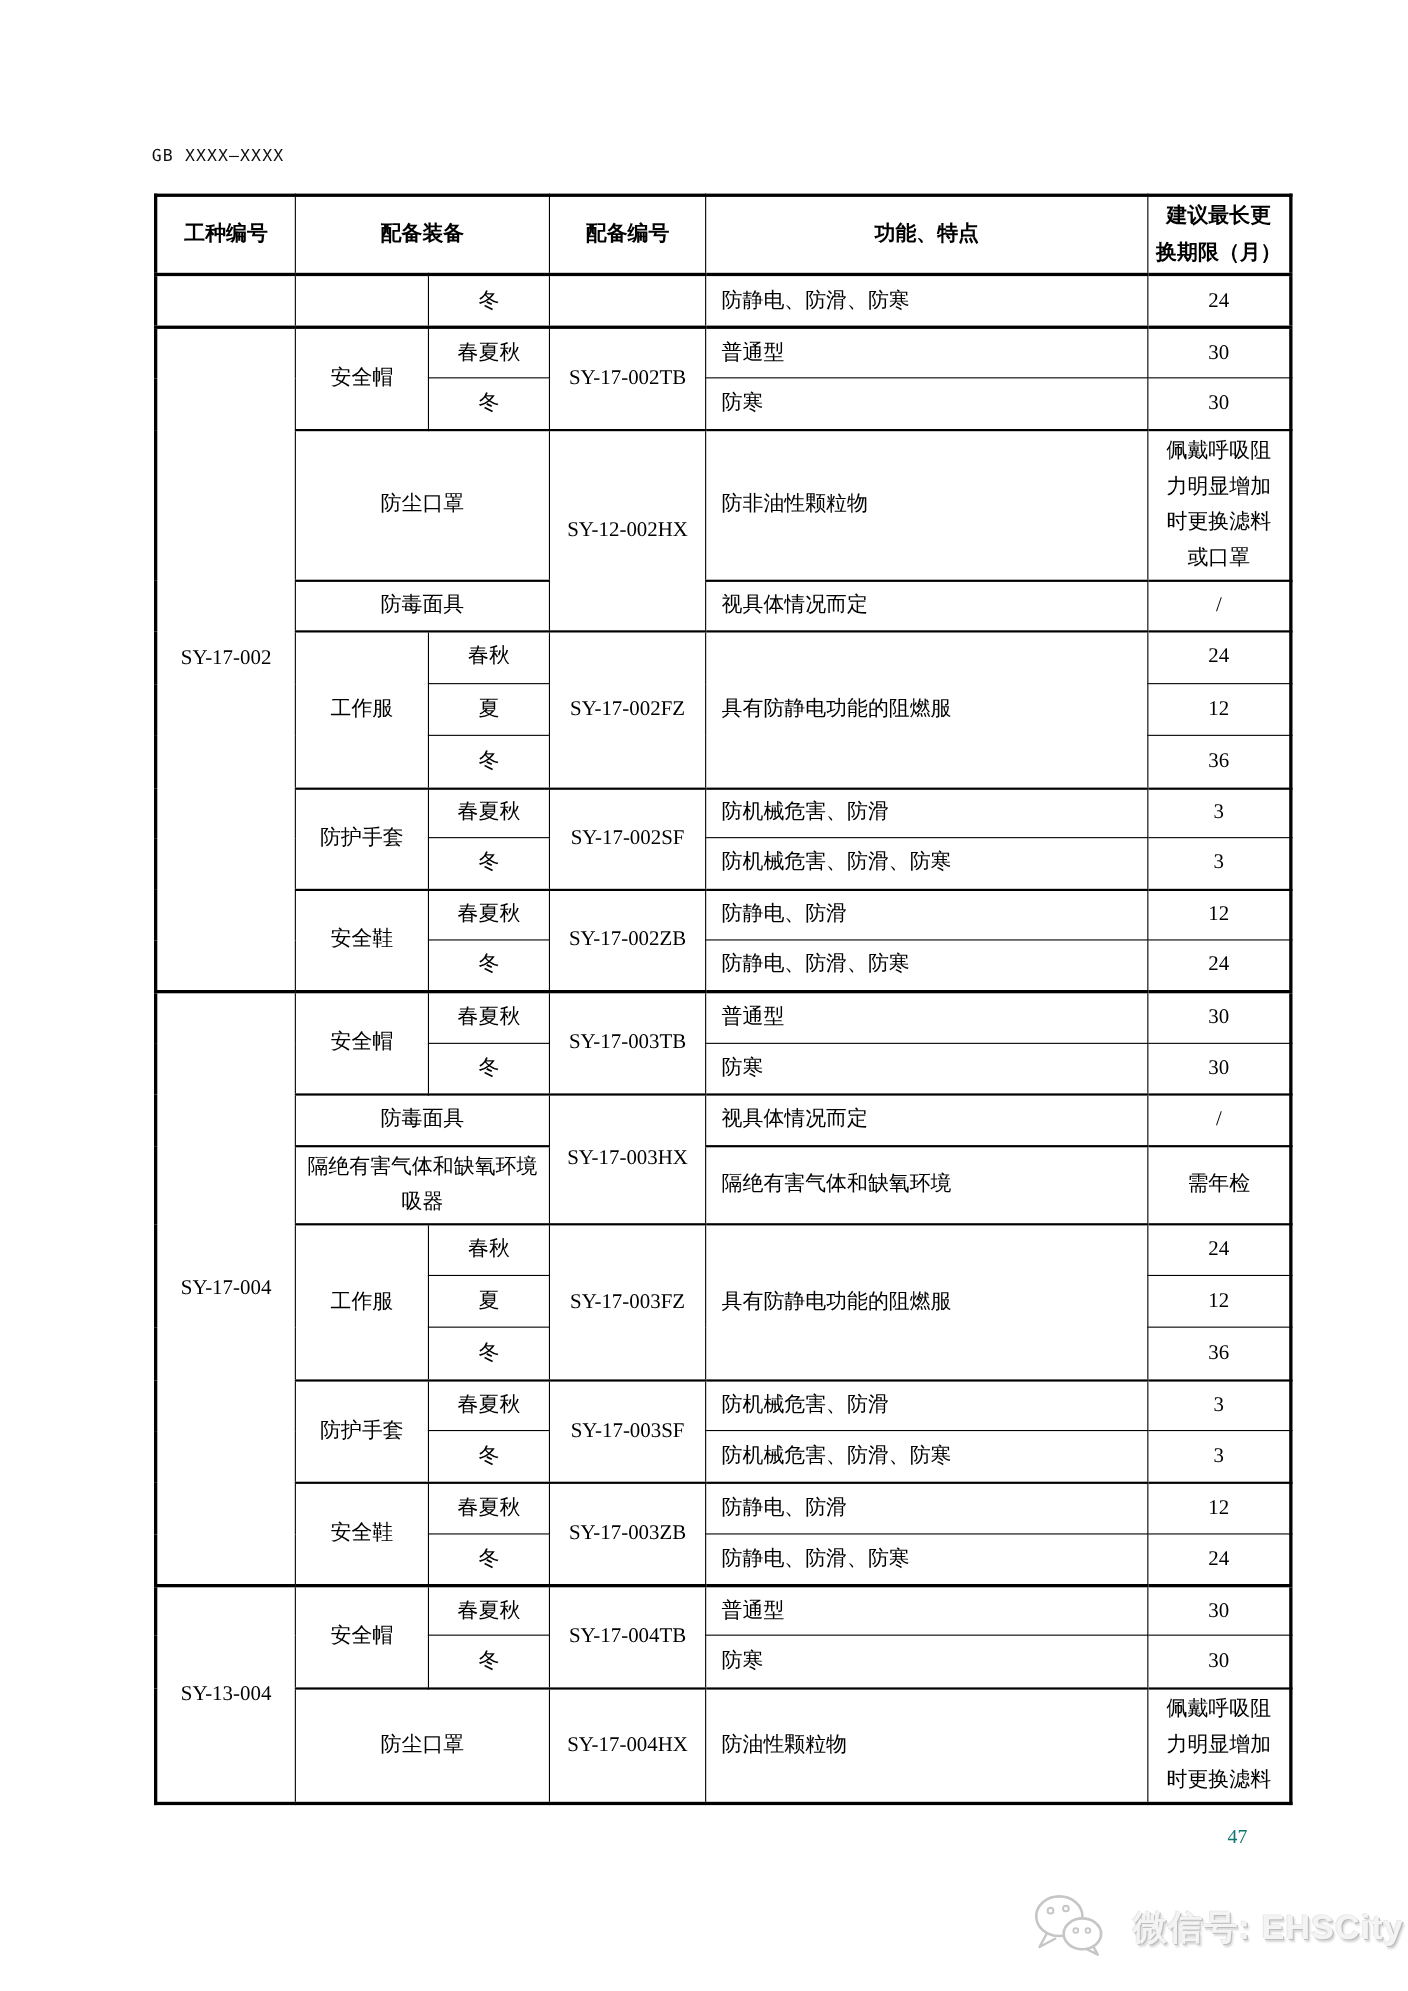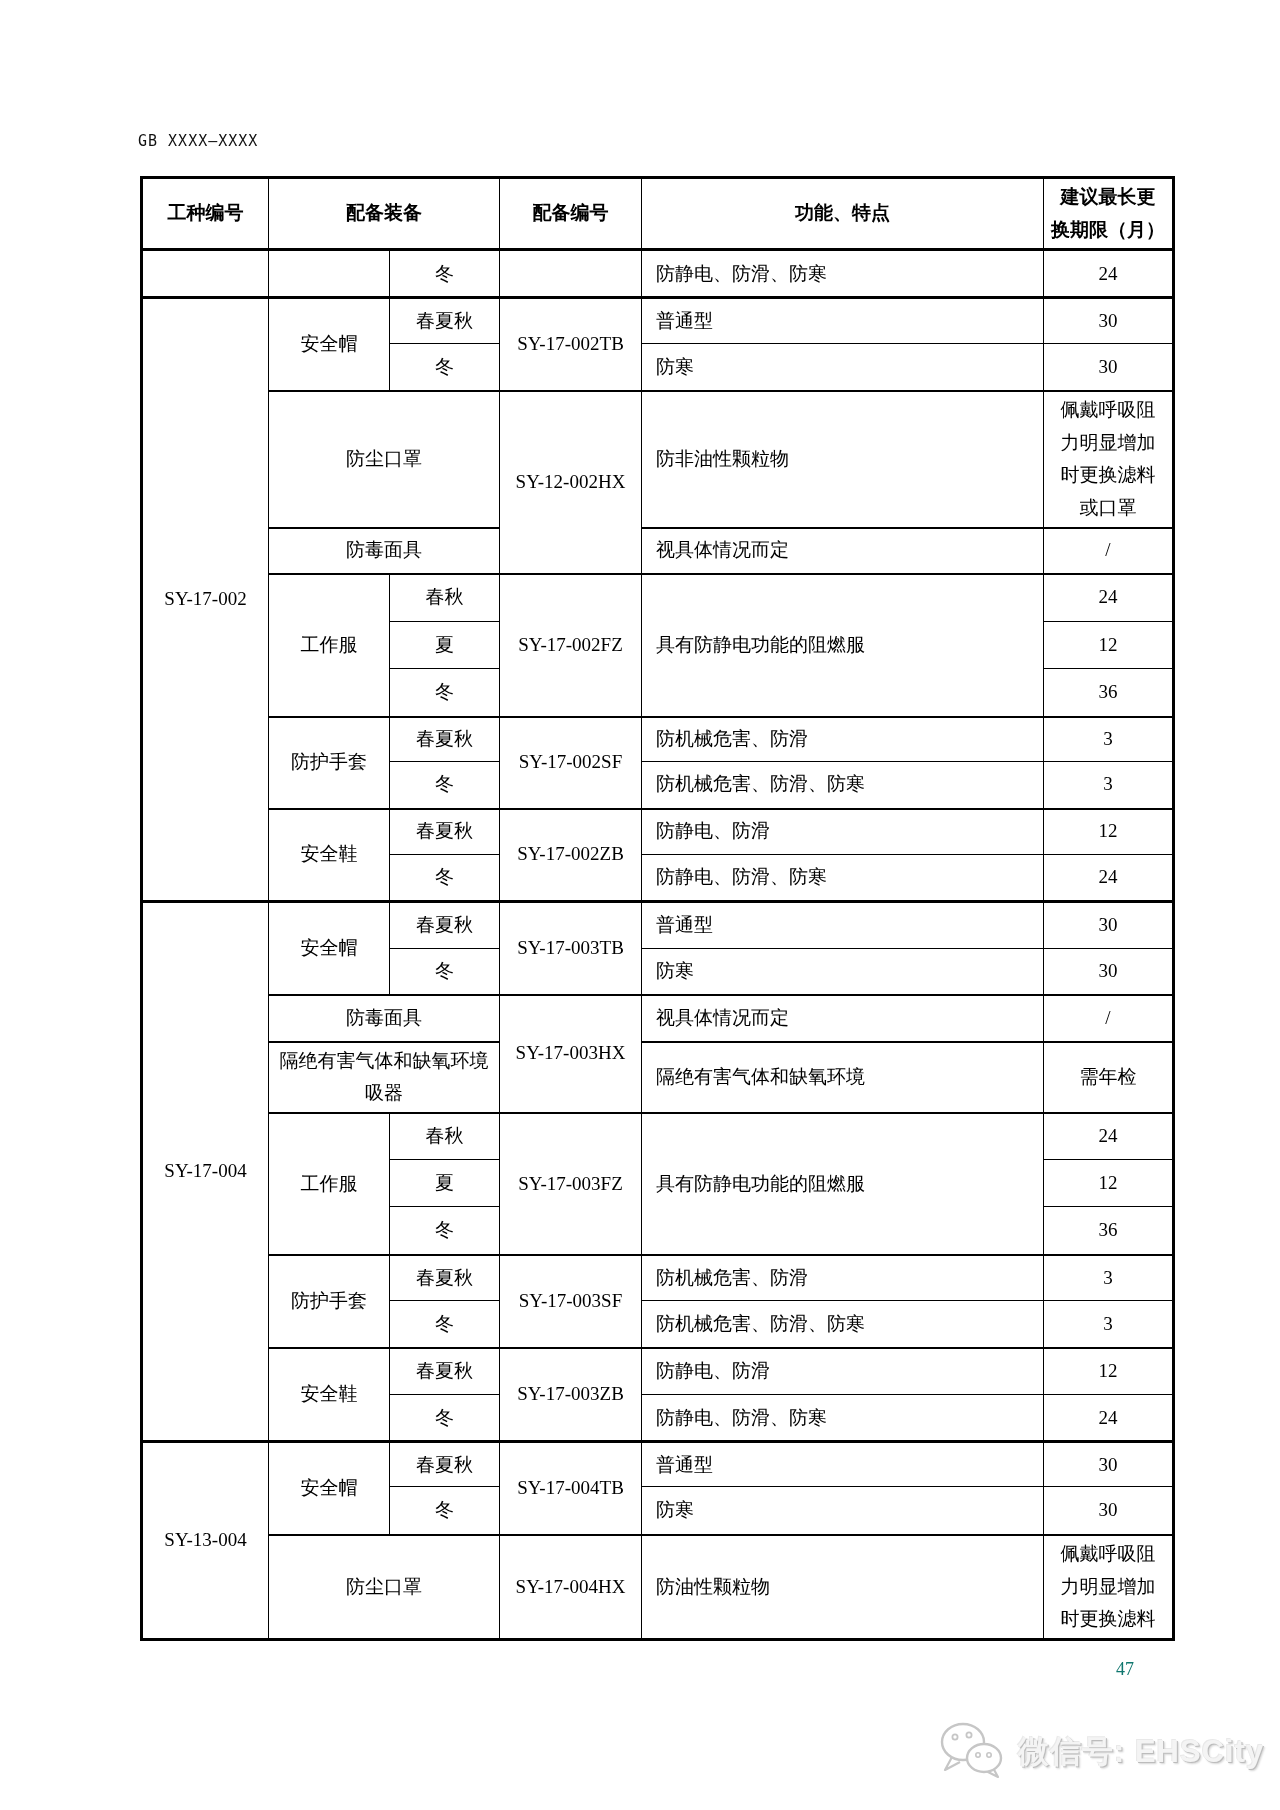--- a/index.html
+++ b/index.html
@@ -32,21 +32,21 @@
   }
   table.ppe td.fn{text-align:left;padding-left:14px;}
   table.ppe tr.sec td{border-top:3px solid #000;}
   table.ppe tr.grp td{border-top:2px solid #000;margin-top:48px;}
   .page-number{
     position:absolute;left:1116px;top:1659px;
     font-size:18px;color:#0f766e;
   }
   .watermark{
     position:absolute;left:936px;top:1718px;
-    display:flex;align-items:center;gap:10px;
+    display:flex;align-items:center;gap:22px;
   }
   .watermark .wm-text{
     font-family:"Liberation Sans","DejaVu Sans",sans-serif;
     font-size:31px;font-weight:bold;
     color:#f4f4f4;
     text-shadow:1px 1px 0 #bcbcbc, 2px 2px 2px #d6d6d6, -1px -1px 0 #e9e9e9;
     letter-spacing:1px;
     white-space:nowrap;
   }
 </style>

